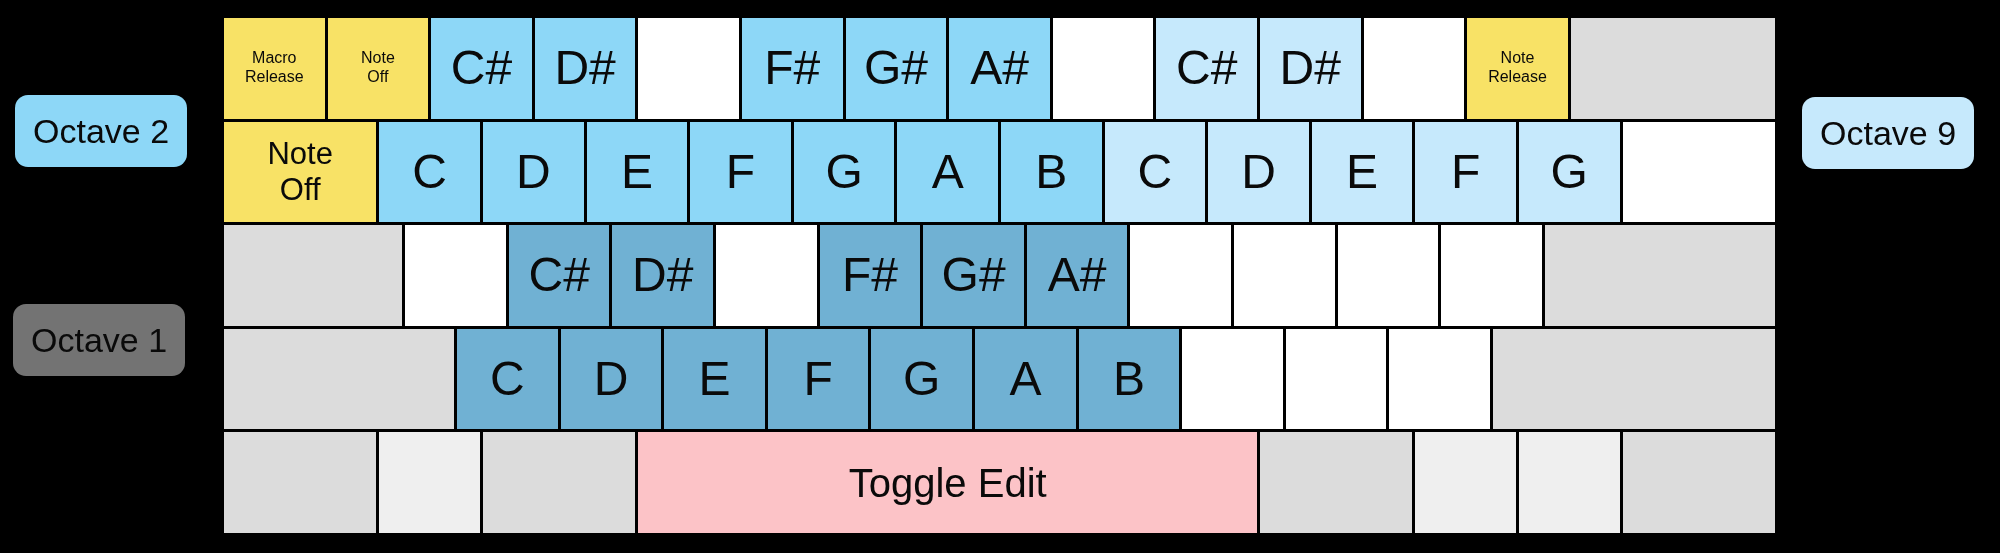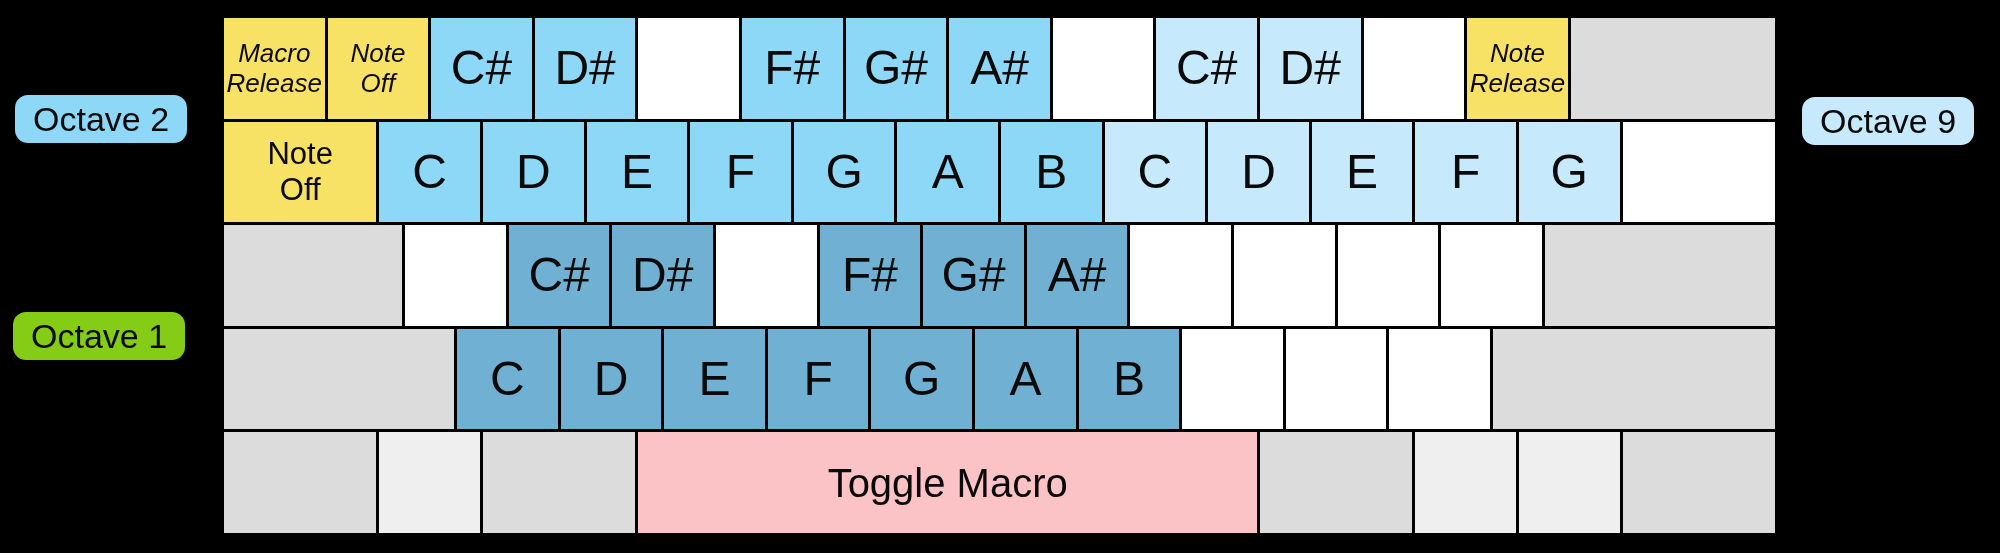--- a/index.html
+++ b/index.html
@@ -25,46 +25,46 @@
     display:flex;
     align-items:center;
     justify-content:center;
     text-align:center;
     white-space:pre-line;
     color:#0a0a0a;
     font-size:48px;
     line-height:1.05;
     overflow:hidden;
   }
-  .s-xs{font-size:26px;line-height:1.18;font-style:italic;}
+  .s-xs{font-size:16px;line-height:1.18;}
   .s-md{font-size:31px;line-height:1.15;}
   .s-toggle{font-size:40px;}
   
   .c-yellow{background:#F8E266;}
   .c-o1{background:#70B1D3;}
   .c-o2{background:#8DD7F7;}
   .c-o3{background:#C6E9FC;}
   .c-white{background:#FFFFFF;}
   .c-gray{background:#DCDCDC;}
   .c-lgray{background:#EFEFEF;}
   .c-pink{background:#FCC3C7;}
   
   .pill{
     position:absolute;
     height:48px;
     display:flex;
     align-items:center;
-    padding:0 18px;
+    padding:12px 18px;
     border-radius:13px;
     font-size:34px;
     color:#0a0a0a;
     white-space:nowrap;
   }
   .pill-o2{left:15px;top:95px;background:#8DD7F7;}
-  .pill-o1{left:13px;top:312px;background:#84cc16;}
+  .pill-o1{left:13px;top:304px;background:#737373;}
   .pill-o3{left:1802px;top:97px;background:#C6E9FC;}
 </style>
 </head>
 <body>
 
 <div class="pill pill-o2">Octave 2</div>
 <div class="pill pill-o1">Octave 1</div>
 <div class="pill pill-o3">Octave 9</div>
 
 <div class="keyboard">
@@ -121,18 +121,18 @@
     <div class="key c-o1" style="grid-column: span 4;">G</div>
     <div class="key c-o1" style="grid-column: span 4;">A</div>
     <div class="key c-o1" style="grid-column: span 4;">B</div>
     <div class="key c-white" style="grid-column: span 4;"></div>
     <div class="key c-white" style="grid-column: span 4;"></div>
     <div class="key c-white" style="grid-column: span 4;"></div>
     <div class="key c-gray" style="grid-column: span 11;"></div>
     <div class="key c-gray" style="grid-column: span 6;"></div>
     <div class="key c-lgray" style="grid-column: span 4;"></div>
     <div class="key c-gray" style="grid-column: span 6;"></div>
-    <div class="key c-pink s-toggle" style="grid-column: span 24;">Toggle Macro</div>
+    <div class="key c-pink s-toggle" style="grid-column: span 24;">Toggle Edit</div>
     <div class="key c-gray" style="grid-column: span 6;"></div>
     <div class="key c-lgray" style="grid-column: span 4;"></div>
     <div class="key c-lgray" style="grid-column: span 4;"></div>
     <div class="key c-gray" style="grid-column: span 6;"></div>
   </div>
 
 </body></html>

